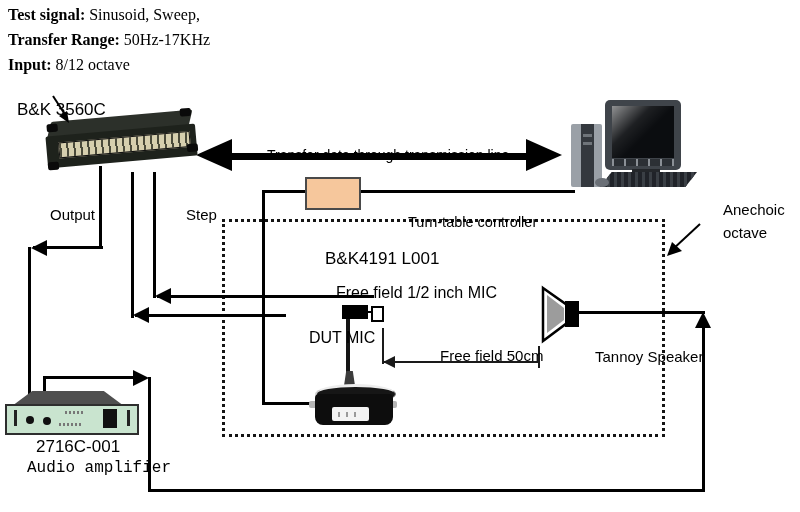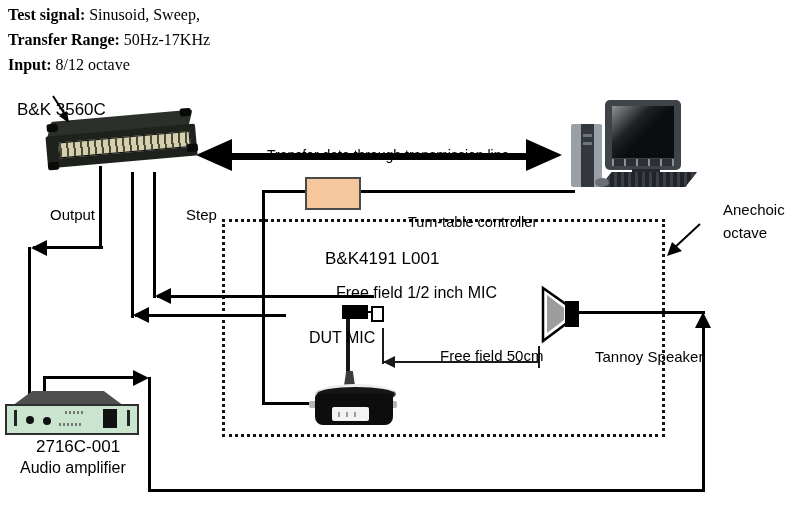--- a/index.html
+++ b/index.html
@@ -197,14 +197,14 @@
   <div class="lbl" style="left:408px;top:214px;font-size:14.5px;">Turn-table controller</div>
   <div class="lbl" style="left:267px;top:147px;font-size:14px;">Transfer data through transmission line</div>
   <div class="lbl" style="left:723px;top:201px;">Anechoic</div>
   <div class="lbl" style="left:723px;top:224px;">octave</div>
   <div class="lbl" style="left:325px;top:249px;font-size:17px;">B&amp;K4191 L001</div>
   <div class="lbl" style="left:304px;top:284px;font-size:16px;margin-left:32px;">Free field 1/2 inch MIC</div>
   <div class="lbl" style="left:309px;top:329px;font-size:16px;">DUT MIC</div>
   <div class="lbl" style="left:440px;top:347px;">Free field 50cm</div>
   <div class="lbl" style="left:595px;top:348px;">Tannoy Speaker</div>
   <div class="lbl" style="left:36px;top:437px;font-size:17px;">2716C-001</div>
-  <div class="lbl" style="left:20px;top:459px;font-size:16px;">Audio amplifier</div>
+  <div class="lbl" style="left:27px;top:459px;font-size:16px;font-family:Liberation Mono, monospace;">Audio amplifier</div>
 </div>
 
 </body></html>

